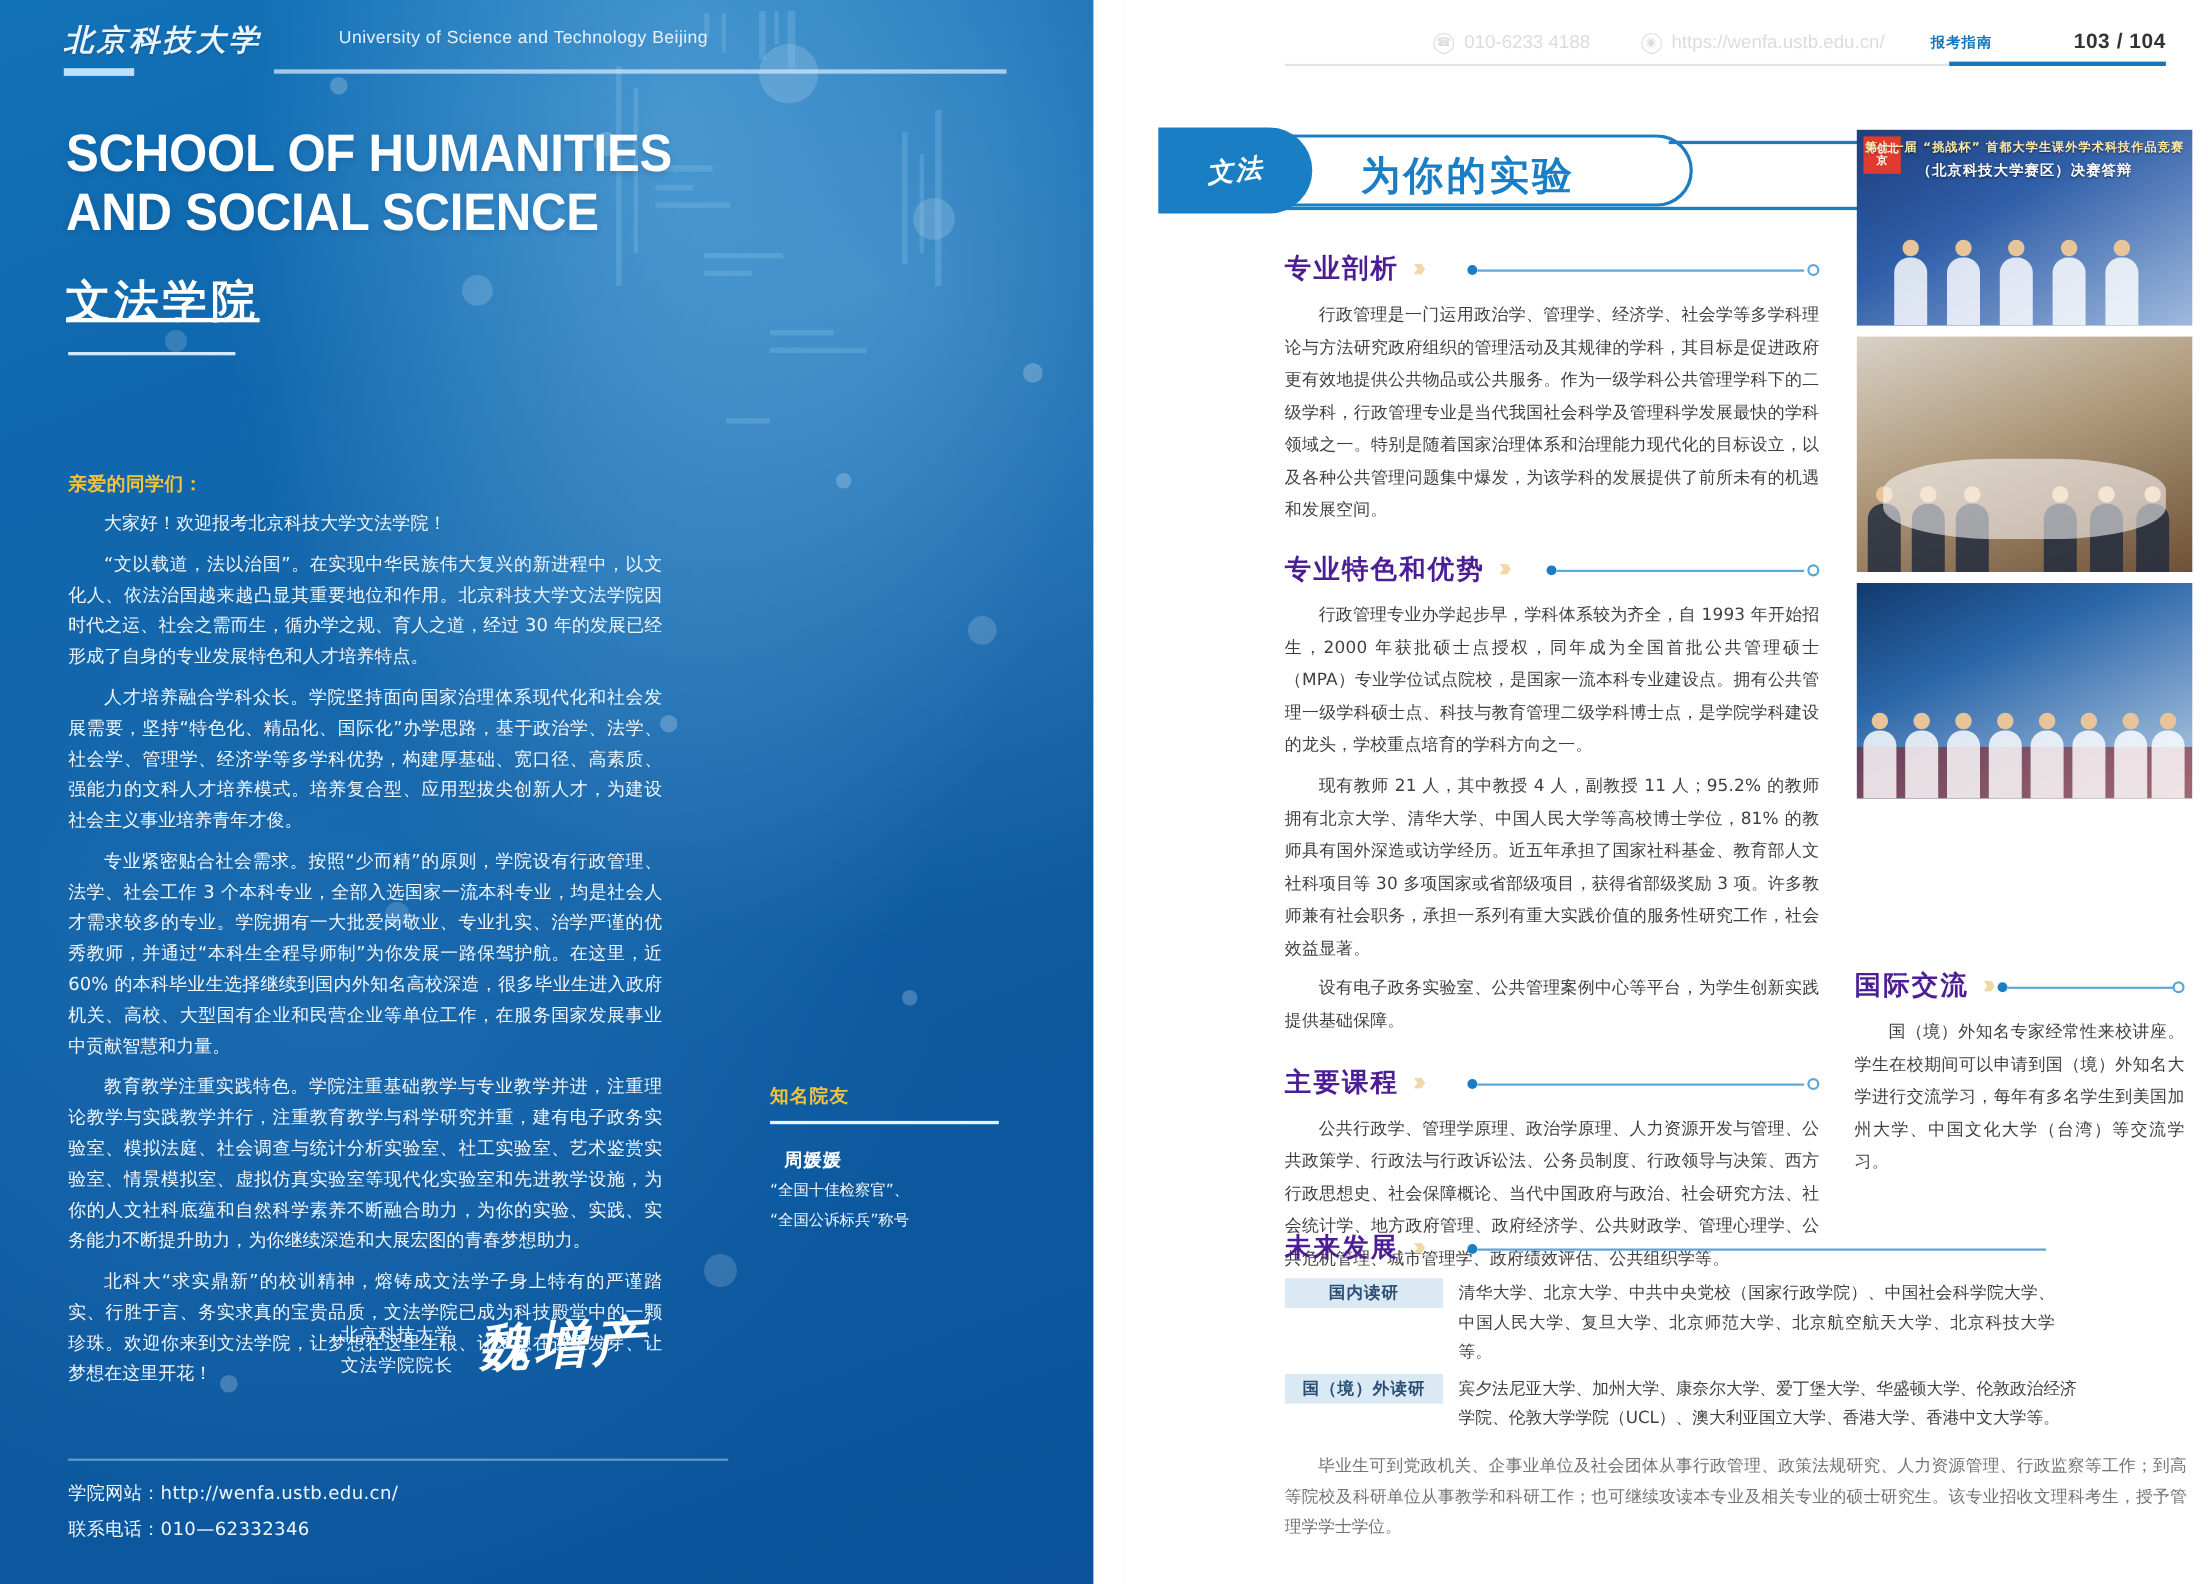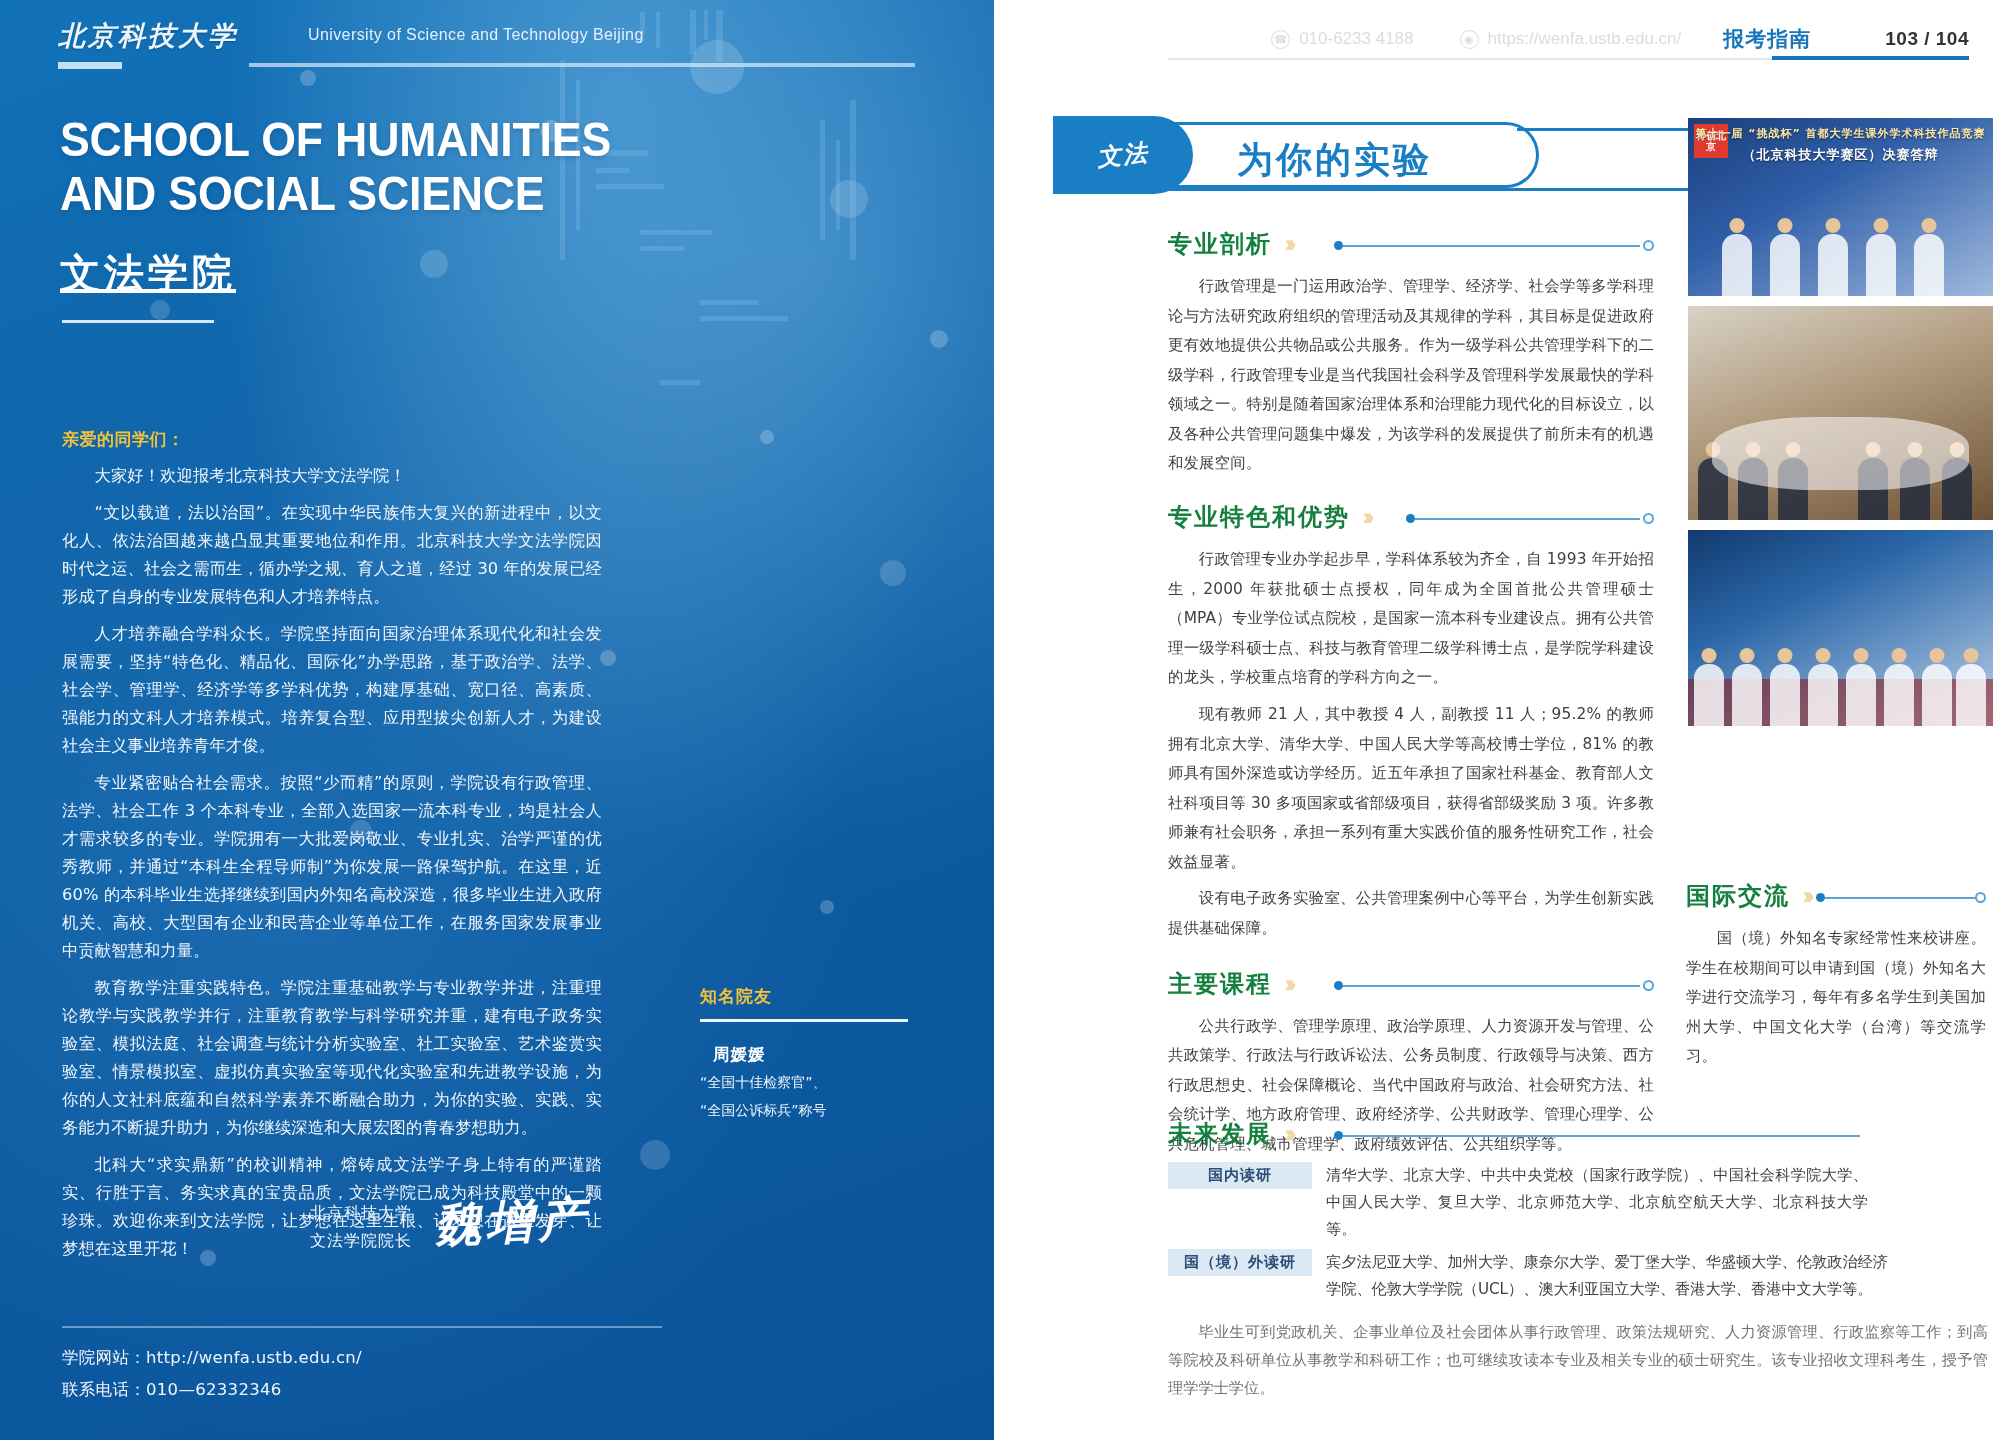--- a/index.html
+++ b/index.html
@@ -127,21 +127,21 @@
   }
   .rp-head-item { display: flex; align-items: center; gap: 9px; color: #dcdcdc; font-size: 17px; }
   .rp-head-item.phone { margin-right: 46px; }
   .rp-head-item.site { margin-right: 42px; }
   .rp-ico {
     width: 19px; height: 19px; border-radius: 50%; border: 1.6px solid #dcdcdc;
     display: inline-flex; align-items: center; justify-content: center;
     font-size: 11px; color: #dcdcdc; line-height: 1;
   }
   .rp-guide {
-    font-family: "DejaVu Sans", sans-serif; font-size: 21px; font-weight: 700;
+    font-family: "DejaVu Sans", sans-serif; font-size: 13px; font-weight: 700;
     color: #1675bb; letter-spacing: 1px; margin-right: 74px; text-align: right;
   }
   .rp-pageno {
     font-family: "Liberation Sans", sans-serif; font-size: 19px; font-weight: 700;
     color: #333333; letter-spacing: .5px;
   }
   .rp-head-rule {
     position: absolute; left: 110px; top: 58px; width: 604px; height: 2px; background: #e4e4e4;
   }
   .rp-head-rule-blue {
@@ -184,21 +184,21 @@
   .rp-major-dot-bot {
     position: absolute; left: 784px; top: 66px; width: 15px; height: 15px;
     border-radius: 50%; background: #ffffff; border: 2.5px solid #1a7ec4;
   }
 
   
   .rp-col-left { position: absolute; left: 110px; top: 228px; width: 486px; }
   .rp-sec-head { position: relative; height: 40px; margin-bottom: 4px; }
   .rp-sec-title {
     font-family: "DejaVu Sans", sans-serif; font-size: 24px; font-weight: 800;
-    color: #15803d; letter-spacing: 2px; display: inline-block; vertical-align: middle;
+    color: #4c1d95; letter-spacing: 2px; display: inline-block; vertical-align: middle;
   }
   .rp-chev {
     display: inline-block; vertical-align: middle; margin-left: 8px;
     color: #f0d8a8; font-size: 24px; font-weight: 700; letter-spacing: -6px;
   }
   .rp-sec-rule {
     position: absolute; right: 14px; top: 17px; left: auto; height: 2px;
     background: #5aa6d6;
   }
   .rp-sec-dot-l {

